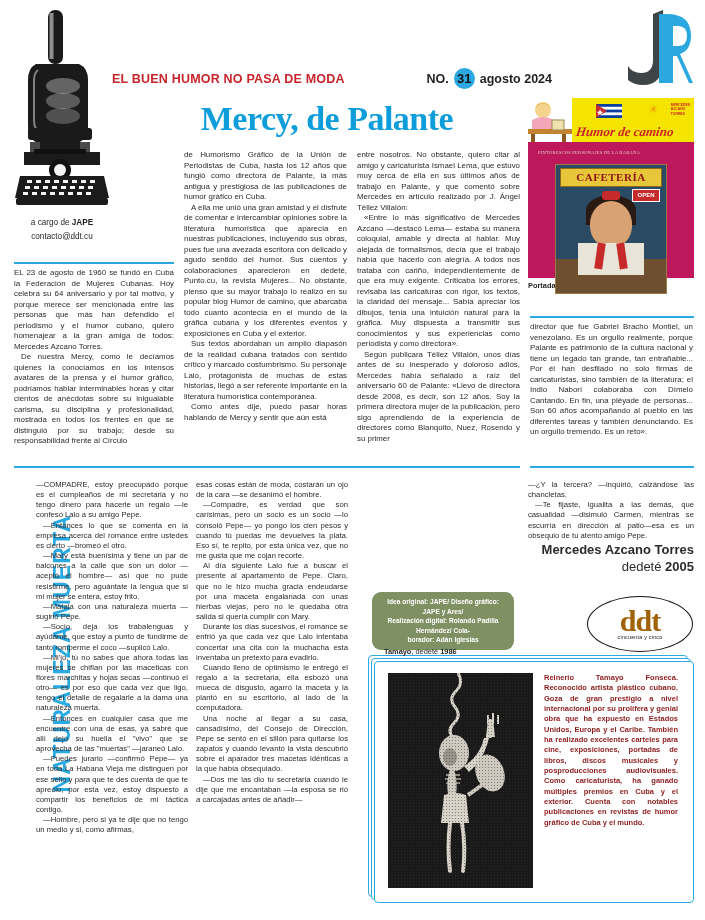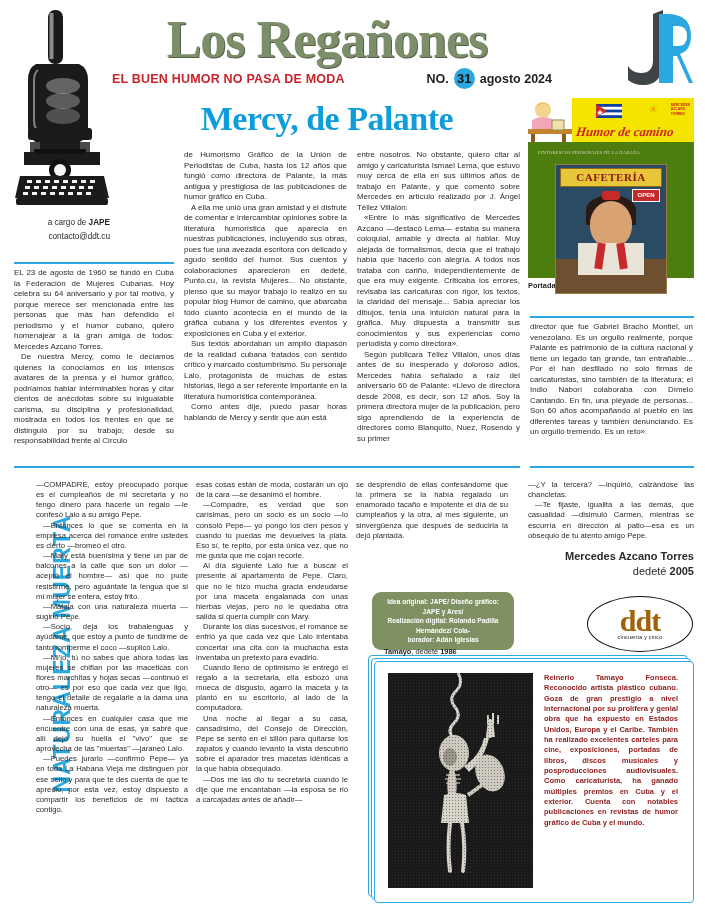--- a/index.html
+++ b/index.html
@@ -33,21 +33,21 @@
 
   
   .headline{
     position:absolute;left:112px;top:100px;width:430px;text-align:center;
     font-family:"Liberation Serif", serif;font-weight:bold;font-size:34px;
     color:#0d9ddb;letter-spacing:-.5px;
   }
 
   
   .tw-box{position:absolute;left:14px;top:140px;width:96px;text-align:center;}
-  .tw-cap{font-size:8.2px;line-height:1.35;margin-top:3px;color:#231f20;text-align:right;}
+  .tw-cap{font-size:8.2px;line-height:1.35;margin-top:3px;color:#231f20;}
   .tw-cap b{font-weight:bold;}
 
   
   .art-col{
     position:absolute;top:150px;font-size:7.9px;line-height:1.33;
     text-align:justify;color:#2b2b2b;
   }
   .art-col p{margin:0;text-indent:7px;}
   .art-col p.first{text-indent:0;}
   .c1{left:14px;width:160px;top:268px;}
@@ -62,21 +62,21 @@
   .promo-banner .right{flex:1;background:#f5e400;position:relative;}
   .promo-banner .right .hd{
     position:absolute;left:4px;bottom:2px;font-family:"Liberation Serif",serif;
     font-style:italic;font-weight:bold;font-size:13px;color:#c9242c;
     transform:skewX(-8deg);
   }
   .promo-banner .right .flag{position:absolute;left:24px;top:6px;width:26px;height:14px;}
   .promo-banner .right .tiny{position:absolute;right:4px;top:5px;font-size:3.4px;
     color:#c9242c;font-weight:bold;line-height:1.25;text-align:left;}
   .promo-banner .right .star{position:absolute;right:36px;top:5px;font-size:11px;color:#f09000;}
-  .promo-img{background:#4d7c0f;height:136px;position:relative;padding-left:24px;}
+  .promo-img{background:#be185d;height:136px;position:relative;padding-left:24px;}
   .promo-img .lbl{position:absolute;left:10px;top:8px;color:#d8d3c8;font-size:4.6px;
     font-family:"Liberation Serif",serif;line-height:1.4;letter-spacing:.2px;}
   .cover{position:absolute;left:27px;top:22px;width:110px;height:128px;background:#2b4a63;
     border:1px solid #9a7a46;overflow:hidden;}
   .cover .sign{position:absolute;left:4px;top:3px;right:4px;height:17px;background:#e8c63a;
     border:1px solid #8a6a1a;color:#8a1414;font-family:"Liberation Serif",serif;font-weight:bold;
     font-size:11px;text-align:center;line-height:17px;letter-spacing:.5px;}
   .cover .open{position:absolute;right:6px;top:24px;width:26px;height:11px;background:#c62a2a;
     color:#fff;font-size:6px;font-weight:bold;text-align:center;line-height:11px;border:1px solid #fff;}
   .cover .counter{position:absolute;left:0;right:0;bottom:0;height:34px;background:#6e5030;}
@@ -101,21 +101,21 @@
 
   
   .st-col{position:absolute;top:480px;font-size:7.7px;line-height:1.32;
     text-align:justify;color:#2b2b2b;}
   .st-col p{margin:0;text-indent:7px;}
   .st-col p.first{text-indent:0;}
   .s1{left:36px;width:152px;}
   .s2{left:196px;width:152px;}
   .s3{left:356px;width:152px;}
   .s4{left:528px;width:166px;}
-  .sig{text-align:right;margin-top:8px;font-size:11px;line-height:1.35;}
+  .sig{text-align:right;margin-top:0;font-size:13px;line-height:1.35;}
   .sig .name{font-weight:bold;}
   .sig .yr{font-weight:bold;}
 
   
   .credits{
     position:absolute;left:372px;top:592px;width:142px;
     background:#7f9163;border-radius:9px;color:#ffffff;
     font-size:6.6px;font-weight:bold;line-height:1.45;
     padding:5px 7px;text-align:center;box-sizing:border-box;
   }
@@ -165,23 +165,20 @@
           <path d="M20 62 q-4 3 -4 11 l0 40 q0 10 9 13" fill="none" stroke="#e8e8e8" stroke-width="2" opacity=".5"></path>
           <ellipse cx="45" cy="78" rx="17" ry="8" fill="#f2f2f2" opacity=".35"></ellipse>
           <ellipse cx="45" cy="93" rx="17" ry="8" fill="#f2f2f2" opacity=".3"></ellipse>
           <ellipse cx="45" cy="108" rx="17" ry="8" fill="#f2f2f2" opacity=".25"></ellipse>
           <rect x="10" y="120" width="64" height="12" rx="3"></rect>
           <rect x="12" y="134" width="60" height="16" fill="#4a4a4a"></rect>
         </g>
       </svg>
     </div>
 
-    <div class="logo-title">
-      <div class="main">Los Regañones</div>
-    </div>
 
     <div class="tagline-row">
       <div class="tagline">EL BUEN HUMOR NO PASA DE MODA</div>
       <div class="issue">
         <span>NO.</span>
         <span class="num-circle">31</span>
         <span>agosto 2024</span>
       </div>
     </div>
 
@@ -315,34 +312,34 @@
 
   <div class="st-col s1">
     <p class="first">—COMPADRE, estoy preocupado porque es el cumpleaños de mi secretaria y no tengo dinero para hacerle un regalo —le confesó Lalo a su amigo Pepe.</p>
     <p>—Entonces lo que se comenta en la empresa acerca del romance entre ustedes es cierto —bromeó el otro.</p>
     <p>—Mary está buenísima y tiene un par de balcones a la calle que son un dolor —aceptó el hombre— así que no pude resistirme, pero aguántate la lengua que si mi mujer se entera, estoy frito.</p>
     <p>—Mátala con una naturaleza muerta —sugirió Pepe.</p>
     <p>—Socio, deja los trabalenguas y ayúdame, que estoy a punto de fundirme de tanto romperme el coco —suplicó Lalo.</p>
     <p>—Mi'jo, tú no sabes que ahora todas las mujeres se chiflan por las maceticas con flores marchitas y hojas secas —continuó el otro— es por eso que cada vez que ligo, tengo  el detalle de regalarle a la dama una naturaleza muerta.</p>
     <p>—Entonces en cualquier casa que me encuentre con una de esas, ya sabré que allí dejó su huella el "vivo" que se aprovecha de las "muertas" —jaraneó Lalo.</p>
     <p>—Puedes jurarlo —confirmó Pepe— ya en toda La Habana Vieja me distinguen por ese sello y para que te des cuenta de que te aprecio, por esta vez, estoy dispuesto a compartir los beneficios de mi táctica contigo.</p>
+    <p>—Hombre, pero si ya te dije que no tengo un medio y si, como afirmas,</p>
   </div>
 
   <div class="st-col s2">
     <p class="first">esas cosas están de moda, costarán un ojo de la cara —se desanimó el hombre.</p>
     <p>—Compadre, es verdad que son carísimas, pero un socio es un socio —lo consoló Pepe— yo pongo los cien pesos y cuando tú puedas me devuelves la plata. Eso sí, te repito, por esta única vez, que no me gusta que me cojan recorte.</p>
     <p>Al día siguiente Lalo fue a buscar el presente al apartamento de Pepe. Claro, que no le hizo mucha gracia endeudarse por una maceta engalanada con unas hierbas viejas, pero no le quedaba otra salida si quería cumplir con Mary.</p>
     <p>Durante los días sucesivos, el romance se enfrió ya que cada vez que Lalo intentaba concertar una cita con la muchacha esta inventaba un pretexto para evadirlo.</p>
     <p>Cuando lleno de optimismo le entregó el regalo a la secretaria, ella esbozó una mueca de disgusto, agarró la maceta y la plantó en su escritorio, al lado de la computadora.</p>
     <p>Una noche al llegar a su casa, cansadísimo, del Consejo de Dirección, Pepe se sentó en el sillón para quitarse los zapatos y cuando levantó la vista descubrió sobre el aparador tres macetas idénticas a la que había obsequiado.</p>
     <p>—Dos me las dio tu secretaria cuando le dije que me encantaban —la esposa se rió a carcajadas antes de añadir—</p>
   </div>
 
   <div class="st-col s3">
-    <p class="first">se desprendió de ellas confesándome que la primera se la había regalado un enamorado tacaño e impotente el día de su cumpleaños y la otra, al mes siguiente, un sinvergüenza que después de seducirla la dejó plantada.</p>
   </div>
 
   <div class="st-col s4">
     <p class="first">—¿Y la tercera? —inquirió, calzándose las chancletas.</p>
     <p>—Te fijaste, igualita a las demás, que casualidad —disimuló Carmen, mientras se escurría en dirección al patio—esa es un obsequio de tu atento amigo Pepe.</p>
     <div class="sig">
       <span class="name">Mercedes Azcano Torres</span><br>
       <span>dedeté </span><span class="yr">2005</span>
     </div>
   </div>

